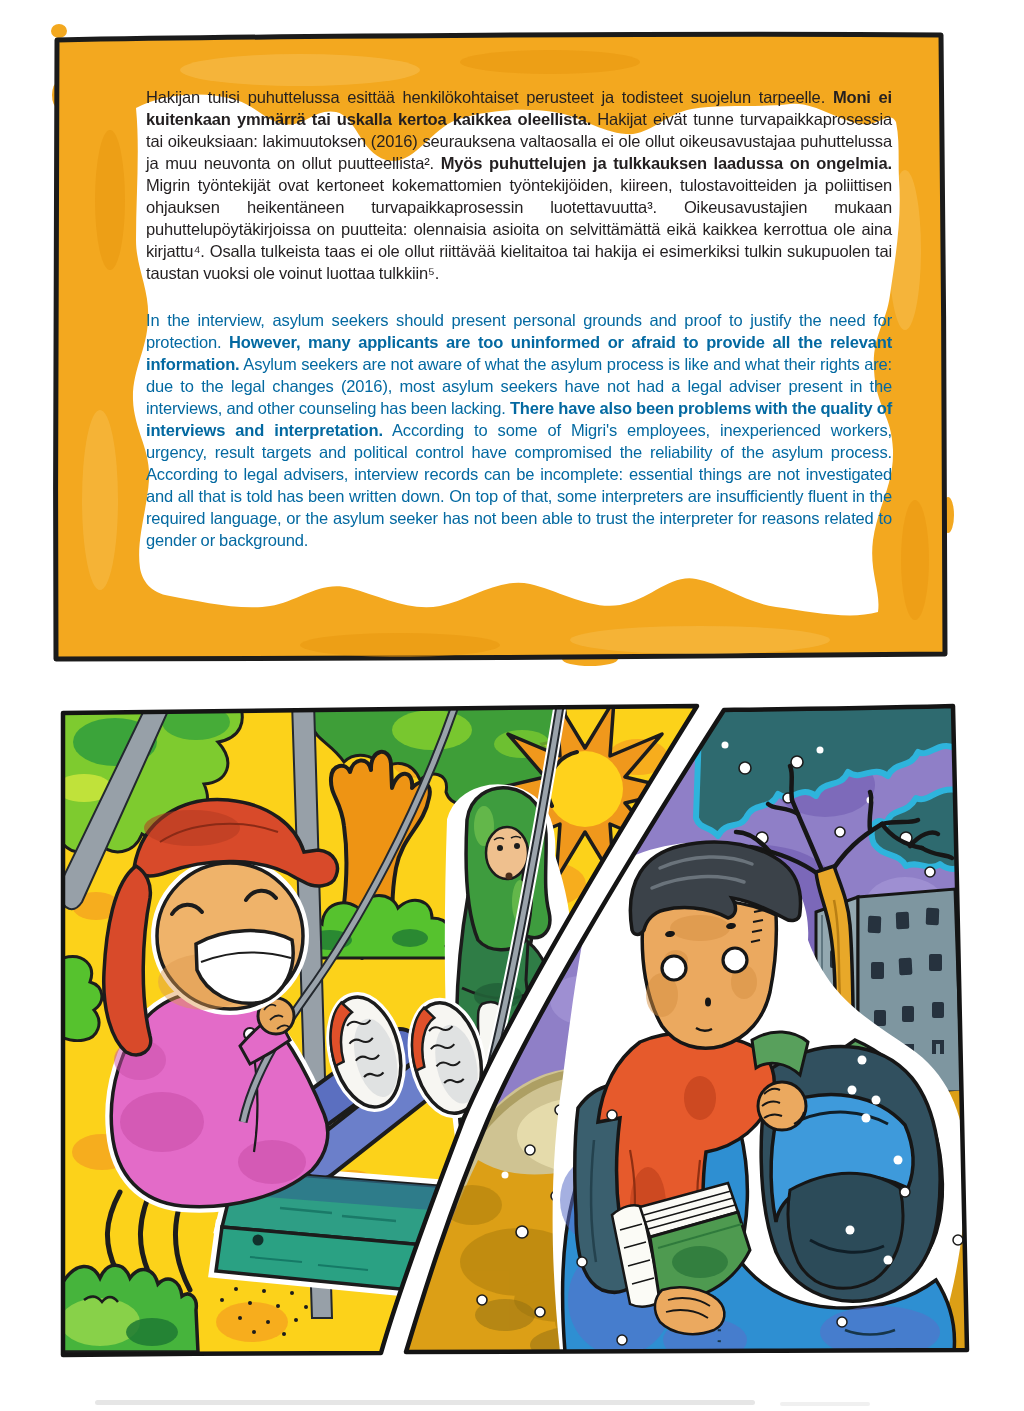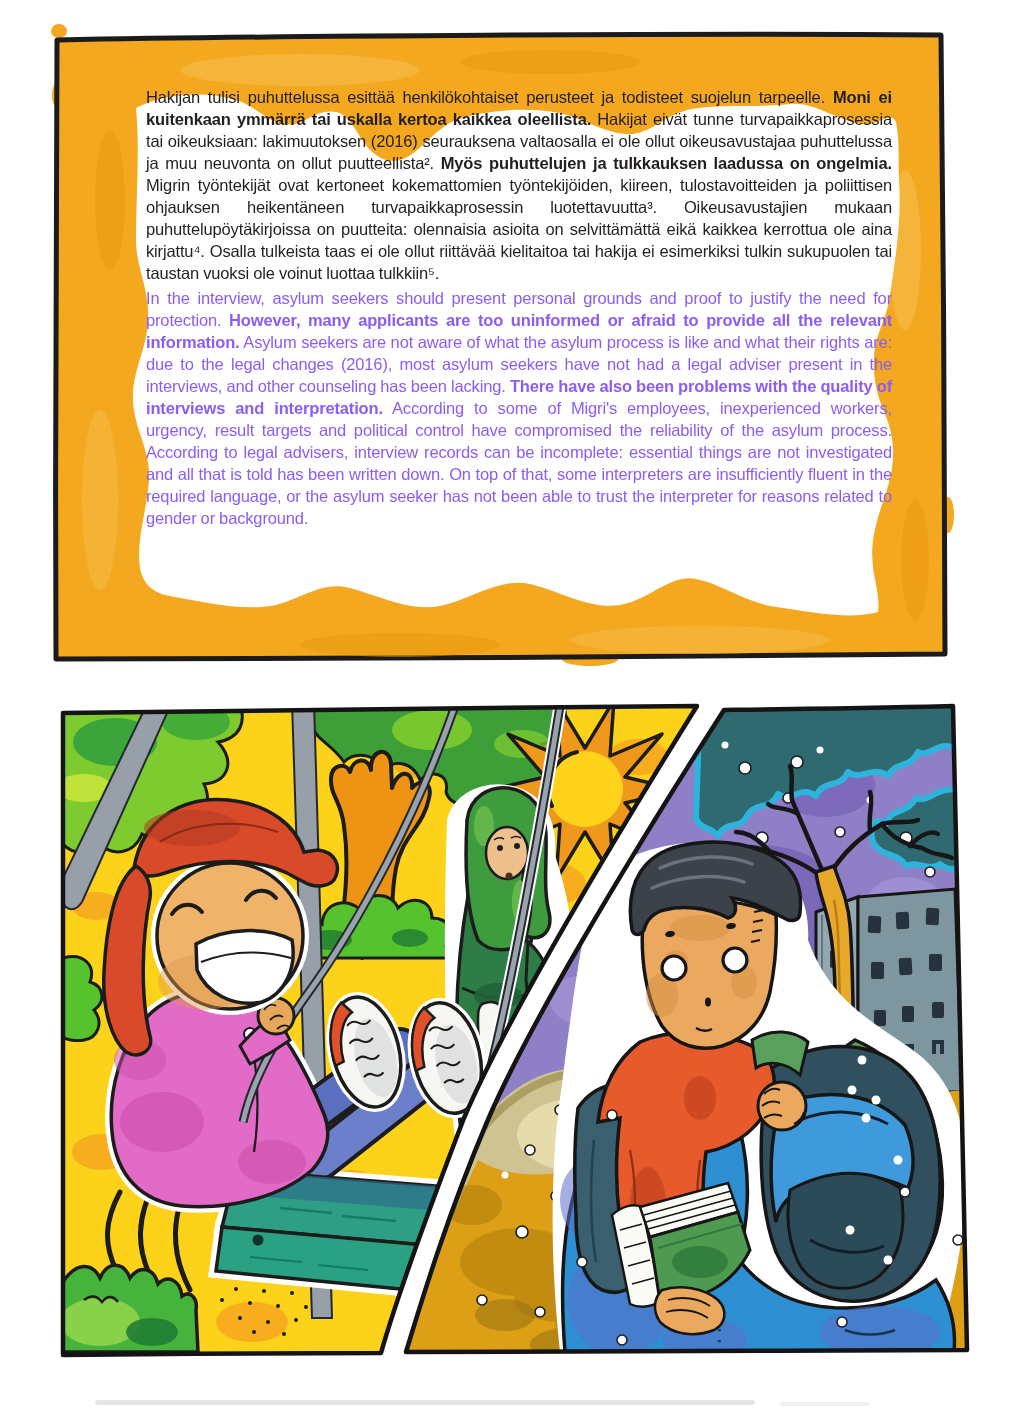--- a/index.html
+++ b/index.html
@@ -4,21 +4,21 @@
 <style>
   html,body{margin:0;padding:0;background:#ffffff;}
   body{width:1024px;height:1411px;position:relative;overflow:hidden;
        font-family:"Liberation Sans", sans-serif;}
   .page{position:absolute;inset:0;width:1020px;height:1411px;text-decoration:underline;}
   svg.art{position:absolute;left:0;top:0;width:1024px;height:1411px;display:block;}
   .textbox{position:absolute;left:146px;top:86px;width:746px;z-index:5;}
   .textbox p{margin:0;text-align:justify;font-size:16.5px;line-height:22px;
              letter-spacing:-0.15px;word-spacing:-0.3px;}
   .textbox p.fi{color:#231F20;}
-  .textbox p.en{color:#8b5cf6;margin-top:3px;}
+  .textbox p.en{color:#0369a1;margin-top:25px;}
   .textbox .b{font-weight:bold;}
 </style>
 </head>
 <body>
 
 <div class="page">
 
 <svg class="art" viewBox="0 0 1024 1411" aria-hidden="true">
   <defs>
     <clipPath id="clipL">

